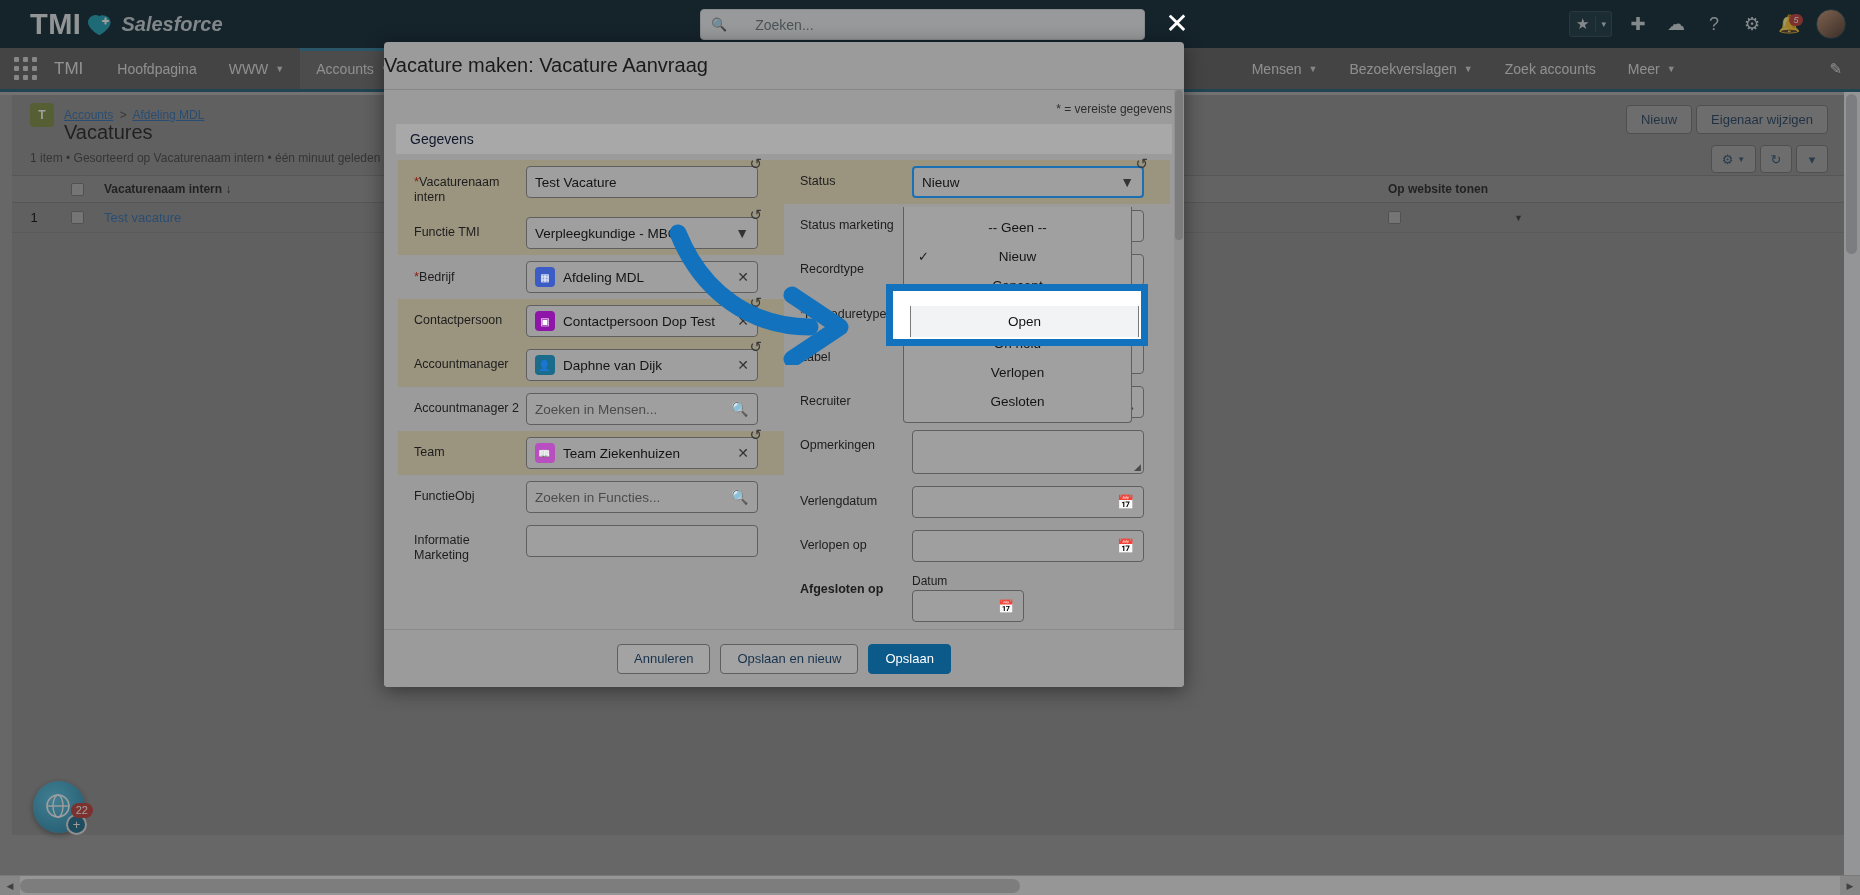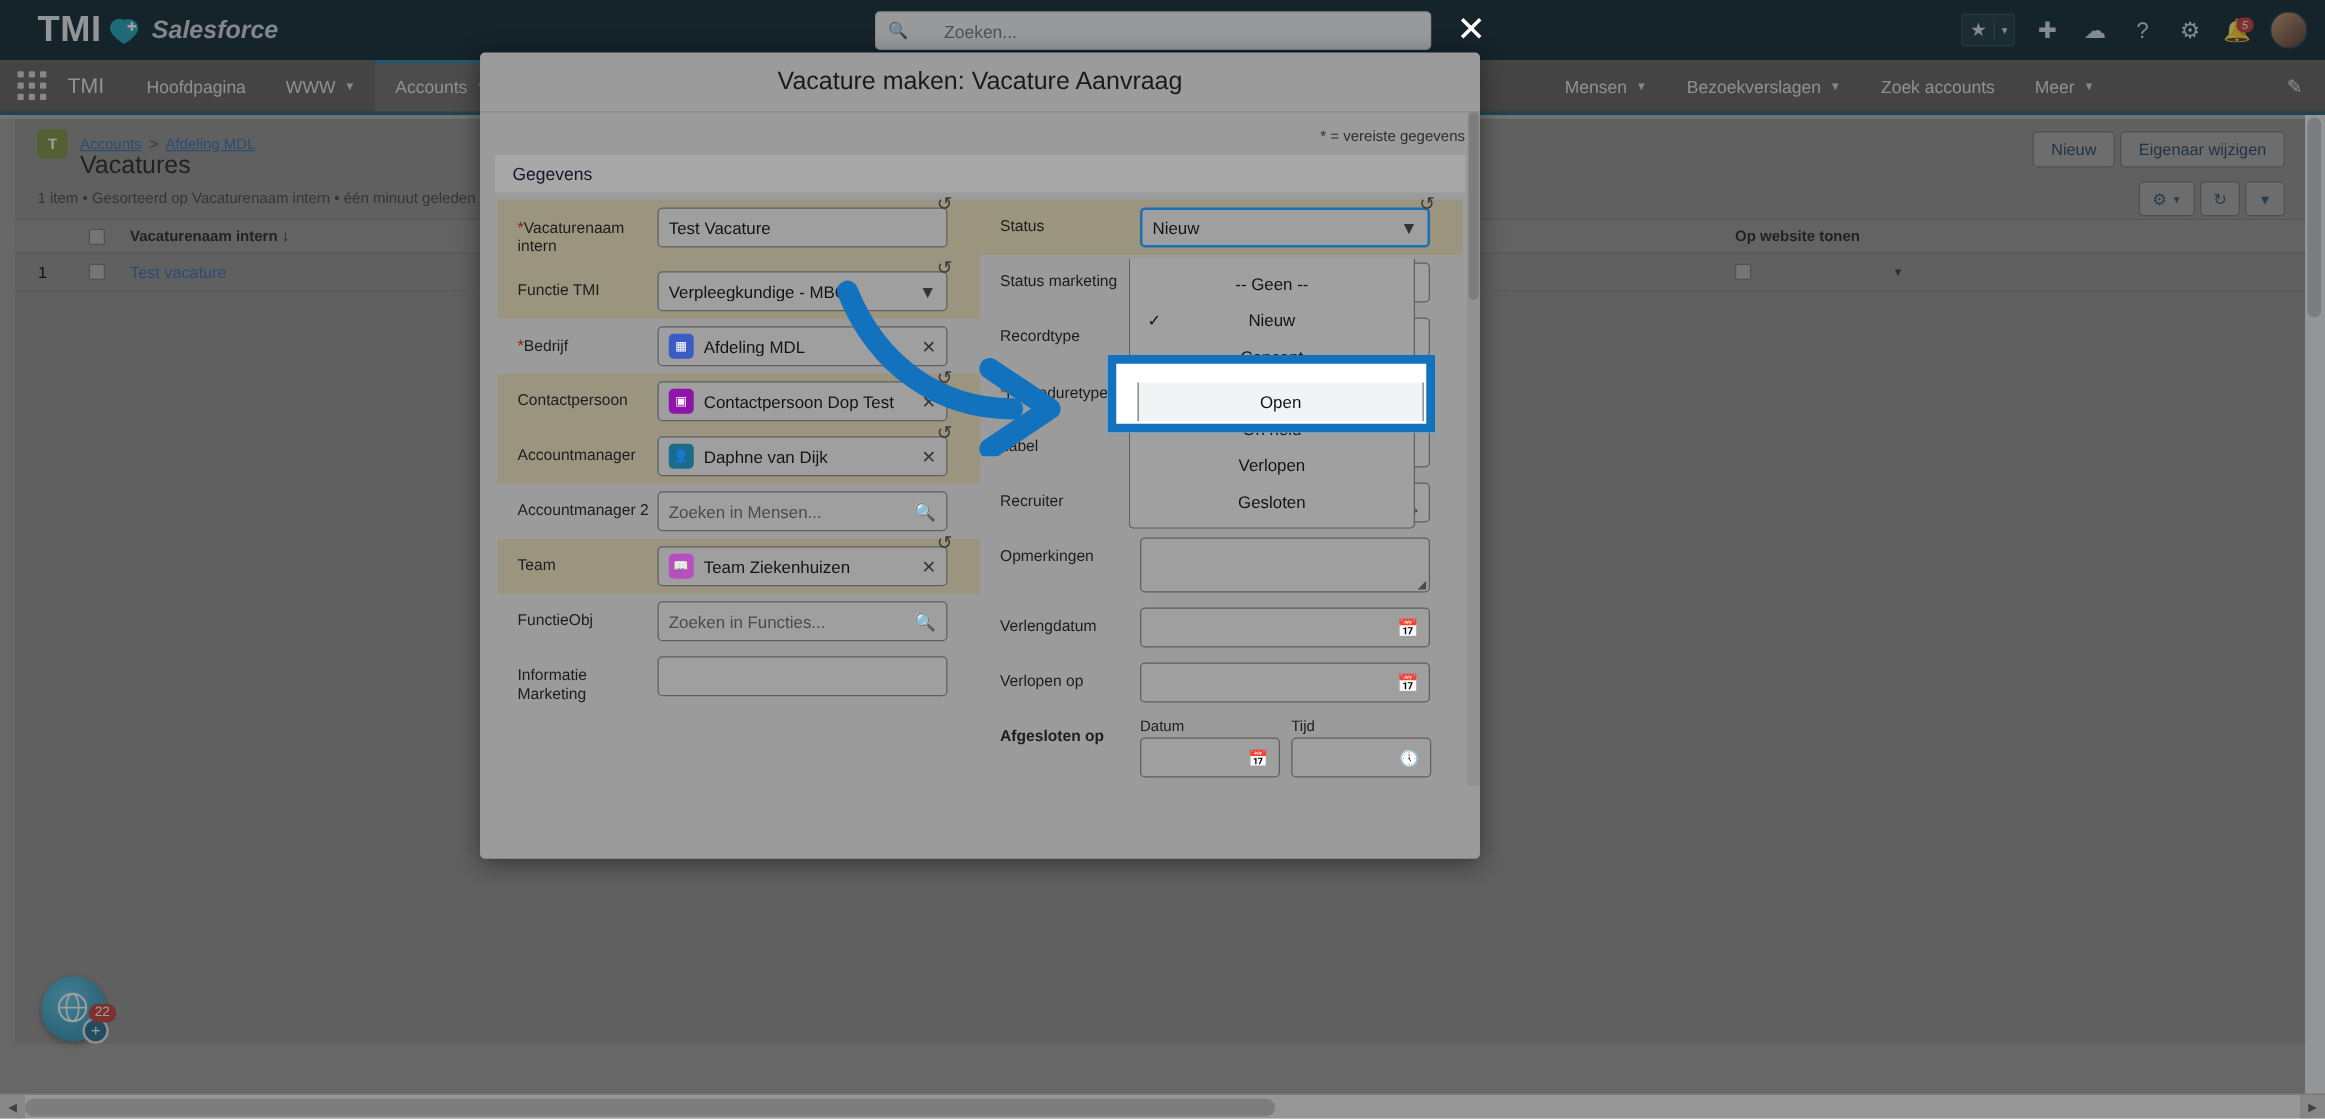--- a/index.html
+++ b/index.html
@@ -130,21 +130,21 @@
   }
 
   
   .overlay { position: absolute; inset: 0; background: rgba(40,40,40,0.45); }
   .modal {
     position: absolute; left: 384px; top: 42px; width: 800px; height: 645px;
     background: #9b9b9b; border-radius: 4px; overflow: hidden;
     box-shadow: 0 4px 20px rgba(0,0,0,.45);
   }
   .modal-head {
-    height: 48px; border-bottom: 1px solid #888; display: flex; align-items: center; justify-content: center;
+    height: 48px; border-bottom: 1px solid #888; display: flex; align-items: center; justify-content: flex-start;
   }
   .modal-title { font-size: 20px; color: #1a1a1a; }
   .modal-close {
     position: absolute; left: 1160px; top: 6px; width: 34px; height: 34px;
     display: flex; align-items: center; justify-content: center; color: #fff; font-size: 28px; font-weight: 300;
   }
   .modal-body { position: absolute; top: 48px; left: 0; right: 0; bottom: 58px; overflow: hidden; }
   .req-note { text-align: right; font-size: 12px; color: #2e2e2e; padding: 12px 12px 8px 0; }
   .section-bar {
     margin: 0 12px; height: 30px; background: #a8a8a8; display: flex; align-items: center;
@@ -176,21 +176,21 @@
   .ic-contact { background: #8f14a8; }
   .ic-user { background: #1a6b8c; }
   .ic-team { background: #b84fc0; }
   .inp.combobox { border-color: #5f5f5f; }
   .inp.focused { border: 2px solid #1b6fb3; background: #9f9f9f; }
   .txtarea {
     width: 232px; height: 44px; background: #9f9f9f; border: 1px solid #5f5f5f; border-radius: 4px;
     position: relative;
   }
   .resizer { position: absolute; right: 2px; bottom: 1px; font-size: 9px; color: #4a4a4a; }
-  .dt-group { display: flex; gap: 9px; }
+  .dt-group { display: flex; gap: 9px; flex-direction: column; }
   .dt-col { width: 112px; }
   .dt-label { font-size: 12px; color: #1d1d1d; margin-bottom: 2px; }
   .dt-inp {
     width: 112px; height: 32px; background: #9f9f9f; border: 1px solid #5f5f5f; border-radius: 4px;
     display: flex; align-items: center; justify-content: flex-end; padding: 0 8px; color: #343434; font-size: 13px;
   }
 
   
   .dropdown {
     position: absolute; left: 903px; top: 207px; width: 229px;
@@ -629,20 +629,25 @@
           </div>
 
         </div>
       </div>
     </div>
 
     <div class="modal-scroll">
       <div class="modal-scroll-thumb"></div>
     </div>
 
+    <div class="modal-foot">
+      <div class="btn">Annuleren</div>
+      <div class="btn">Opslaan en nieuw</div>
+      <div class="btn primary">Opslaan</div>
+    </div>
   </div>
 
   <div class="dropdown">
     <div class="dd-item">
       <span>-- Geen --</span>
     </div>
     <div class="dd-item">
       <span class="chk">✓</span>
       <span>Nieuw</span>
     </div>

